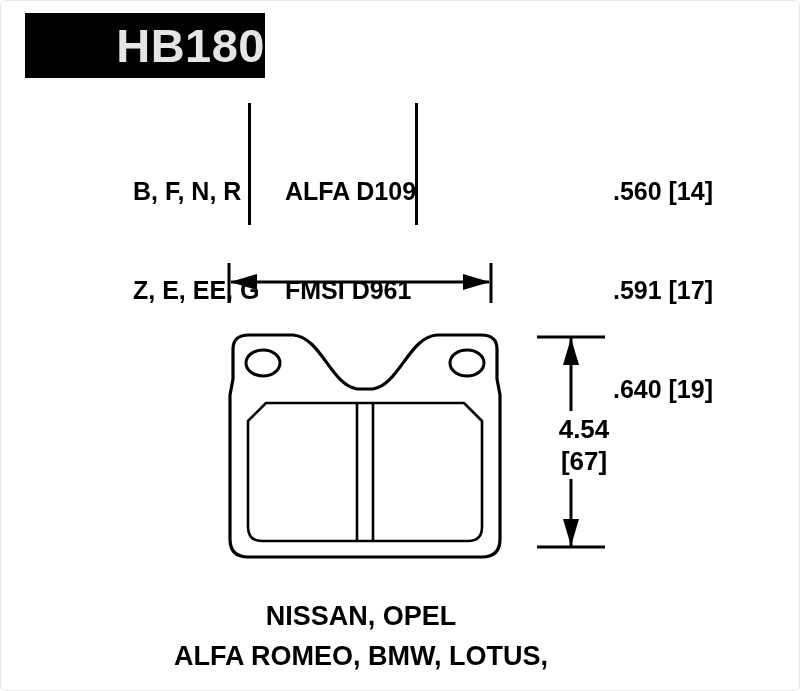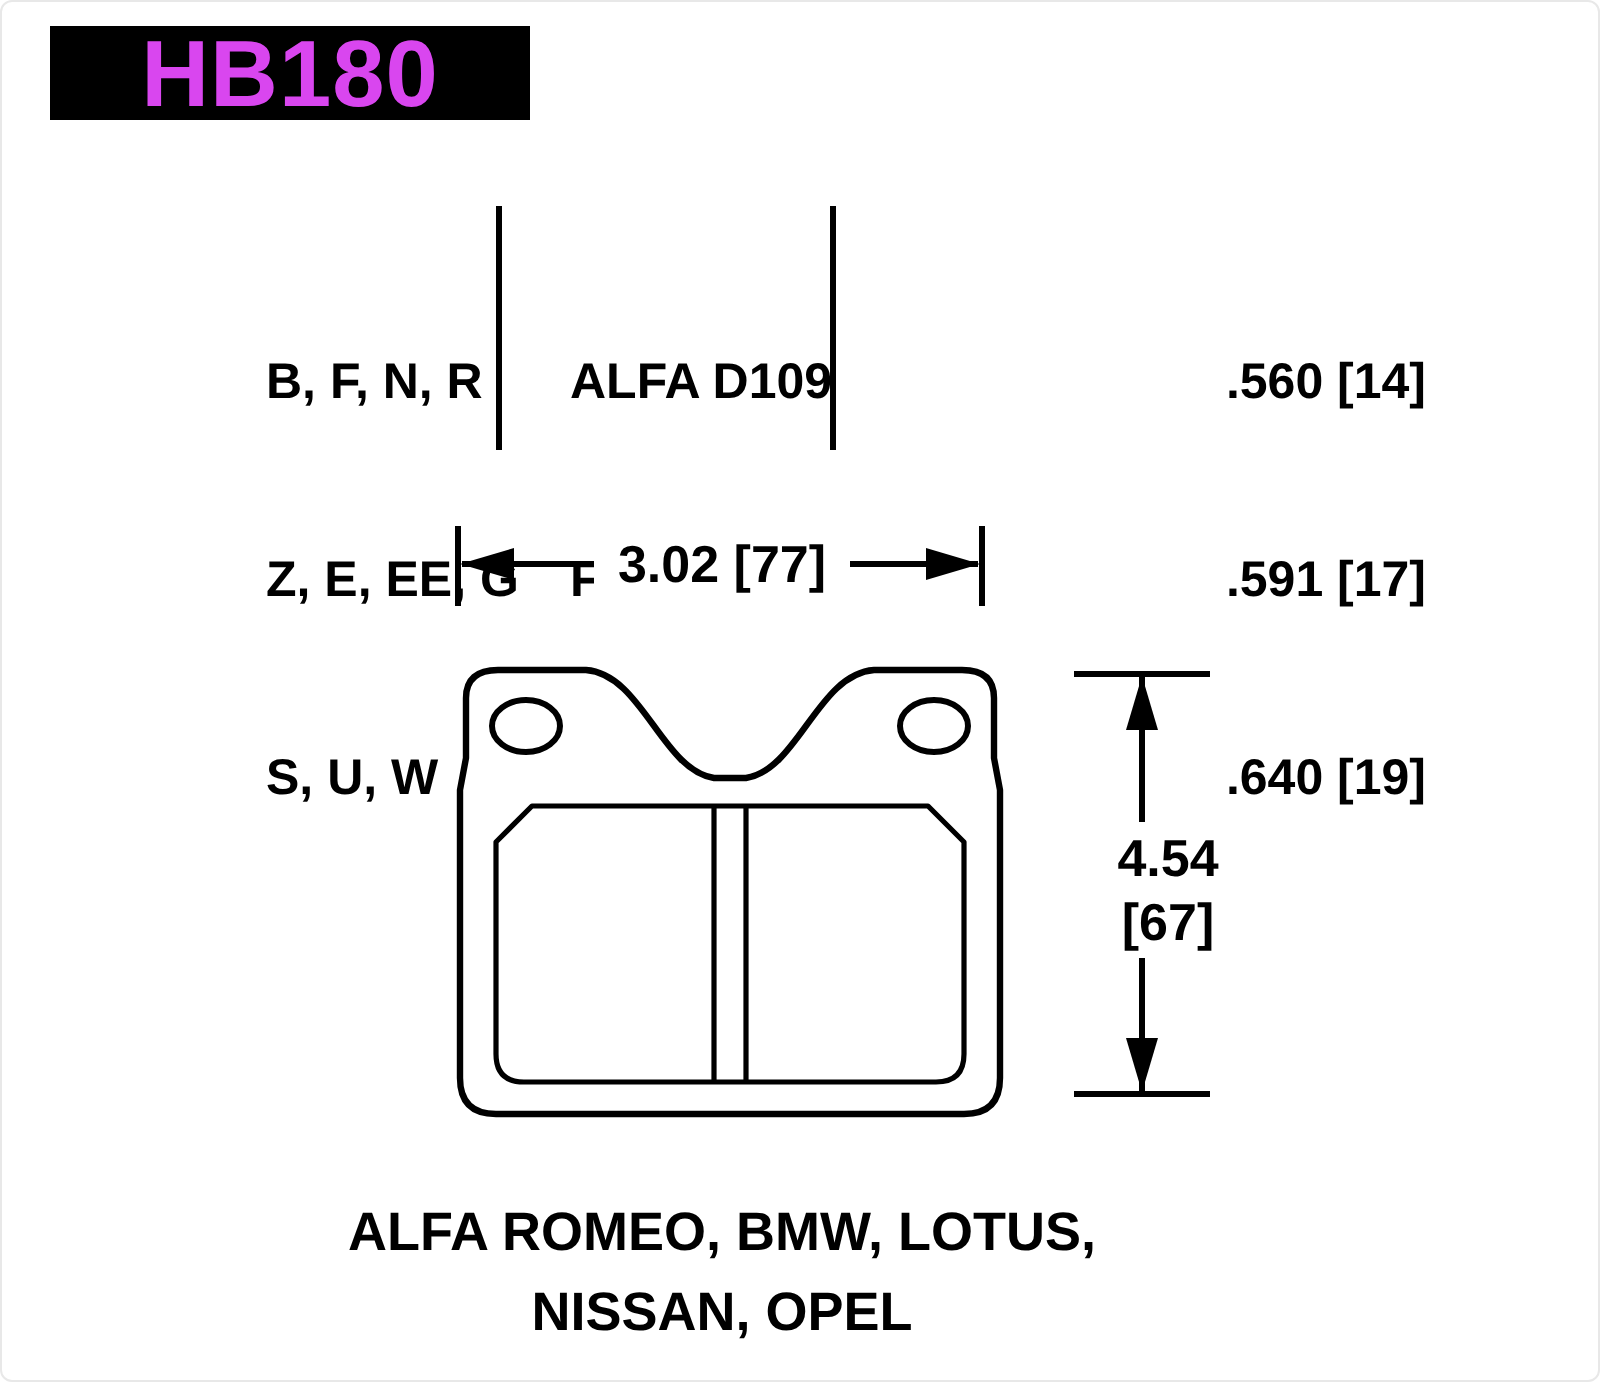--- a/index.html
+++ b/index.html
@@ -13,23 +13,23 @@
   .sheet {
     position: relative;
     width: 800px; height: 691px;
     background: #ffffff;
     border: 1px solid #e8e8e8;
     border-radius: 6px;
     overflow: hidden;
   }
   .part-box {
     position: absolute; left: 24px; top: 12px;
-    width: 240px; height: 47px;
-    background: #000000; color: #d946ef;
-    display: flex; align-items: center; justify-content: center;
+    width: 240px; height: 65px;
+    background: #000000; color: #e5e5e5;
+    display: flex; align-items: center; justify-content: flex-end;
     font-size: 47px; letter-spacing: 0.5px;
   }
   .col { position: absolute; top: 108px; font-size: 25px; line-height: 33px; white-space: pre; margin-left: 20px; }
   .col-compounds { left: 112px; }
   .col-fmsi { left: 264px; }
   .col-thickness { left: 540px; width: 152px; text-align: right; }
   .vline { position: absolute; top: 102px; width: 3px; height: 122px; background: #000; }
   .vline-1 { left: 247px; }
   .vline-2 { left: 414px; }
   svg.dim, svg.pad { position: absolute; }
@@ -49,42 +49,40 @@
 
 <div class="sheet">
 
   <div class="part-box">
     <span>HB180</span>
   </div>
 
   <div class="col col-compounds">
     <div>B, F, N, R</div>
     <div>Z, E, EE, G</div>
-    <div>S, U, W</div>
   </div>
   <div class="vline vline-1"></div>
   <div class="col col-fmsi">
     <div>ALFA D109</div>
     <div>FMSI D961</div>
   </div>
   <div class="vline vline-2"></div>
   <div class="col col-thickness">
     <div>.560 [14]</div>
     <div>.591 [17]</div>
     <div>.640 [19]</div>
   </div>
 
   <svg class="dim" style="left:220px; top:258px;" width="285" height="48" viewBox="0 0 285 48">
     <line x1="8" y1="4" x2="8" y2="44" stroke="#000" stroke-width="3"></line>
     <line x1="270" y1="4" x2="270" y2="44" stroke="#000" stroke-width="3"></line>
     <line x1="10" y1="23" x2="268" y2="23" stroke="#000" stroke-width="3"></line>
     <polygon points="9,23 36,15 36,31" fill="#000"></polygon>
     <polygon points="269,23 242,15 242,31" fill="#000"></polygon>
   </svg>
-  <div class="dim-text dim-width-text">3.02 [77]</div>
 
   <svg class="pad" style="left:222px; top:328px;" width="282" height="235" viewBox="0 0 282 235">
     <path d="M 10 50
              L 10 20
              Q 10 6 26 6
              L 70 6
              C 98 8 108 56 134 60
              L 150 60
              C 176 56 186 8 214 6
              L 258 6
@@ -118,17 +116,17 @@
     <line x1="38" y1="11" x2="38" y2="219" stroke="#000" stroke-width="3"></line>
     <polygon points="38,11 30,38 46,38" fill="#000"></polygon>
     <polygon points="38,219 30,192 46,192" fill="#000"></polygon>
   </svg>
   <div class="dim-text dim-height-text">
     <div>4.54</div>
     <div>[67]</div>
   </div>
 
   <div class="apps">
+    <div>NISSAN, OPEL</div>
     <div>ALFA ROMEO, BMW, LOTUS,</div>
-    <div>NISSAN, OPEL</div>
   </div>
 
 </div>
 
 </body></html>

